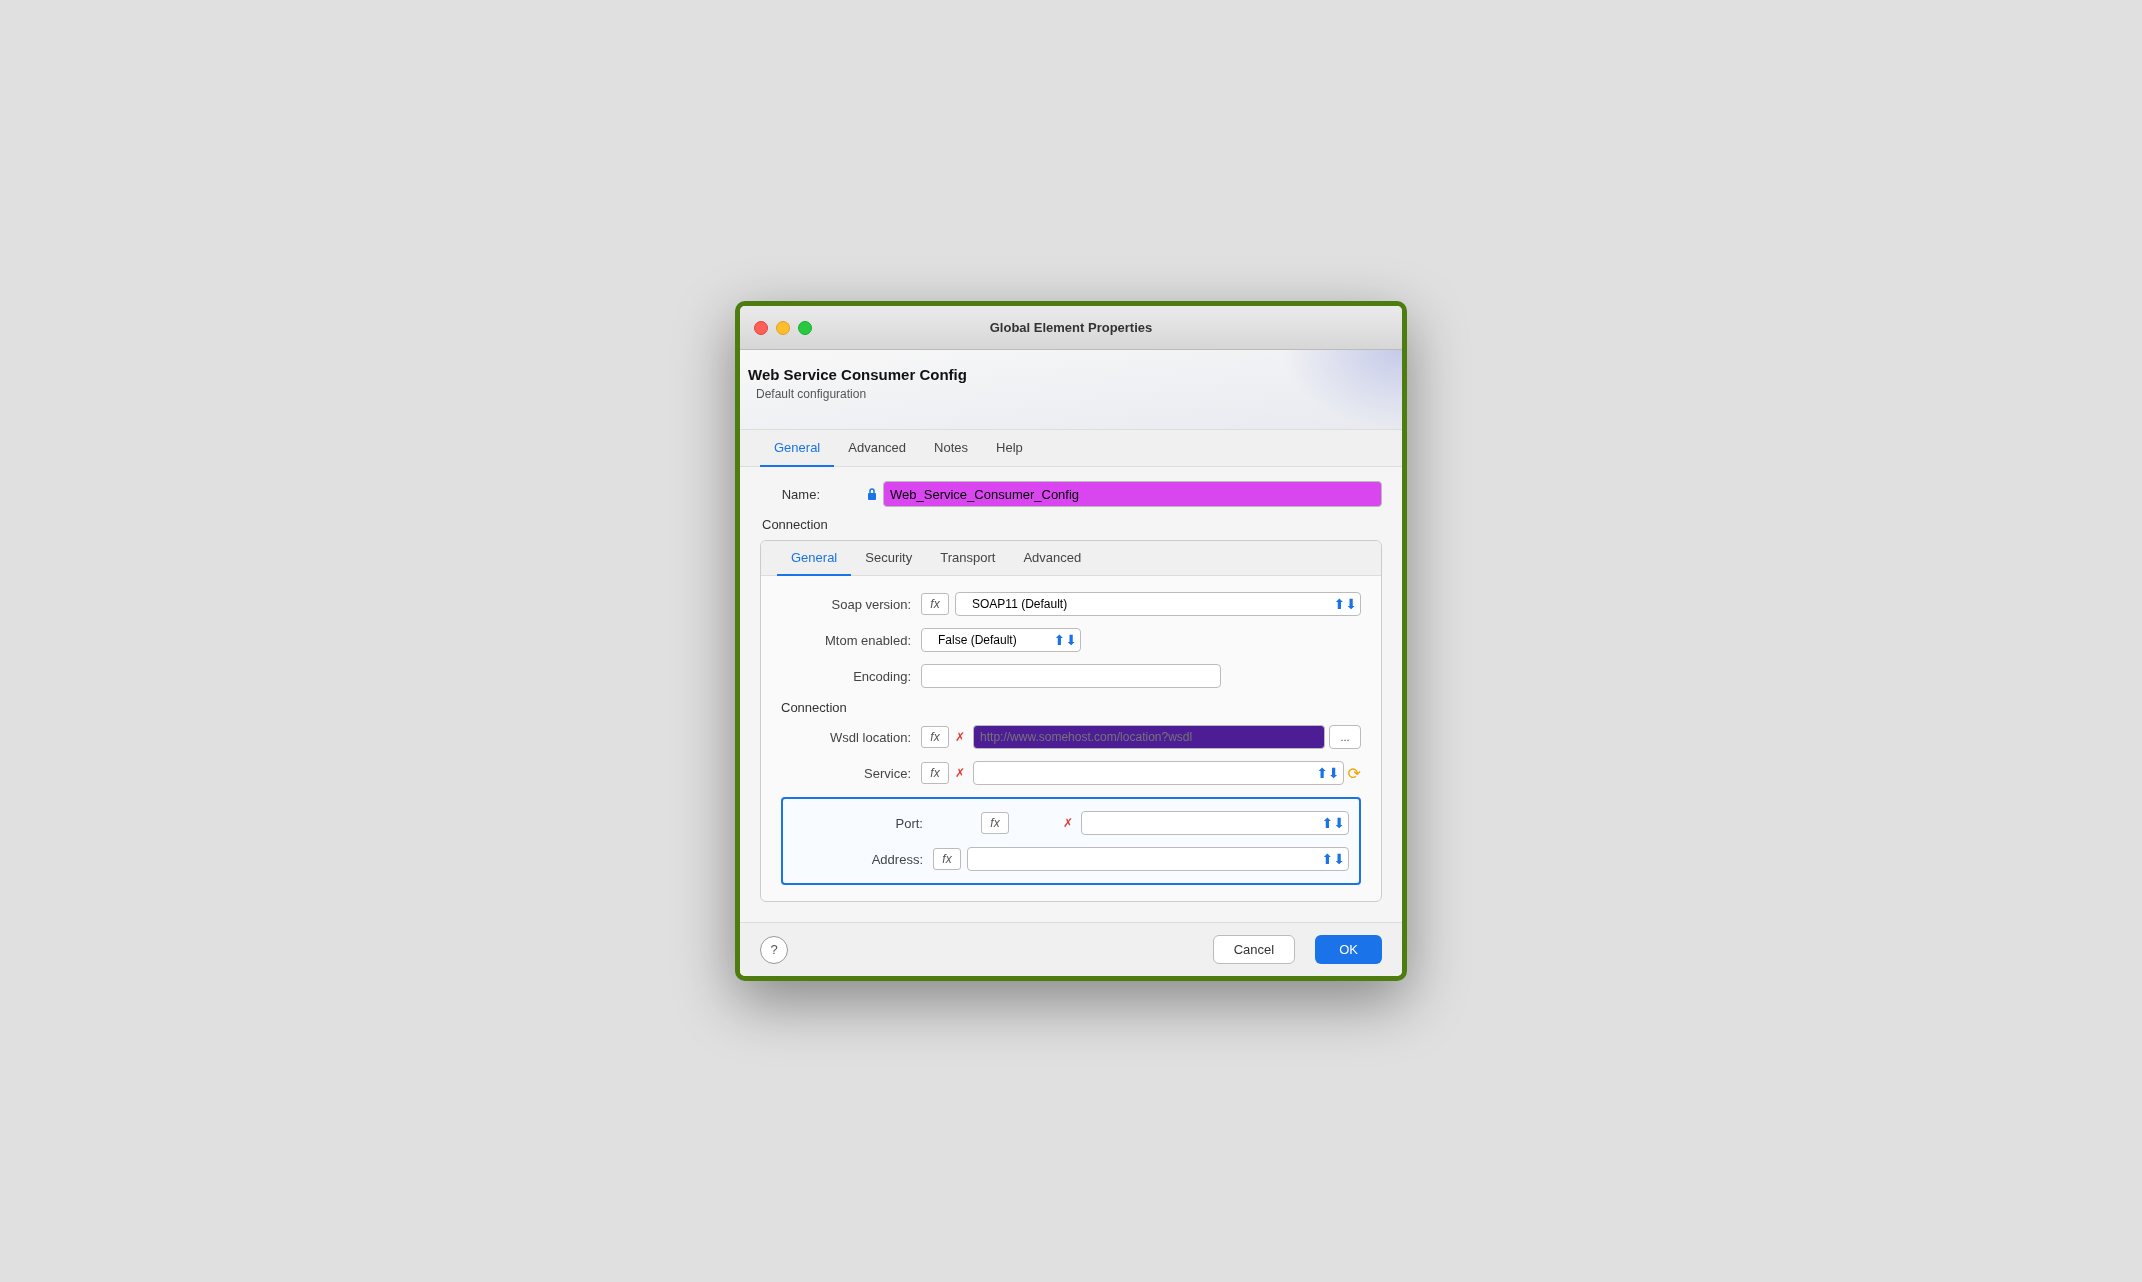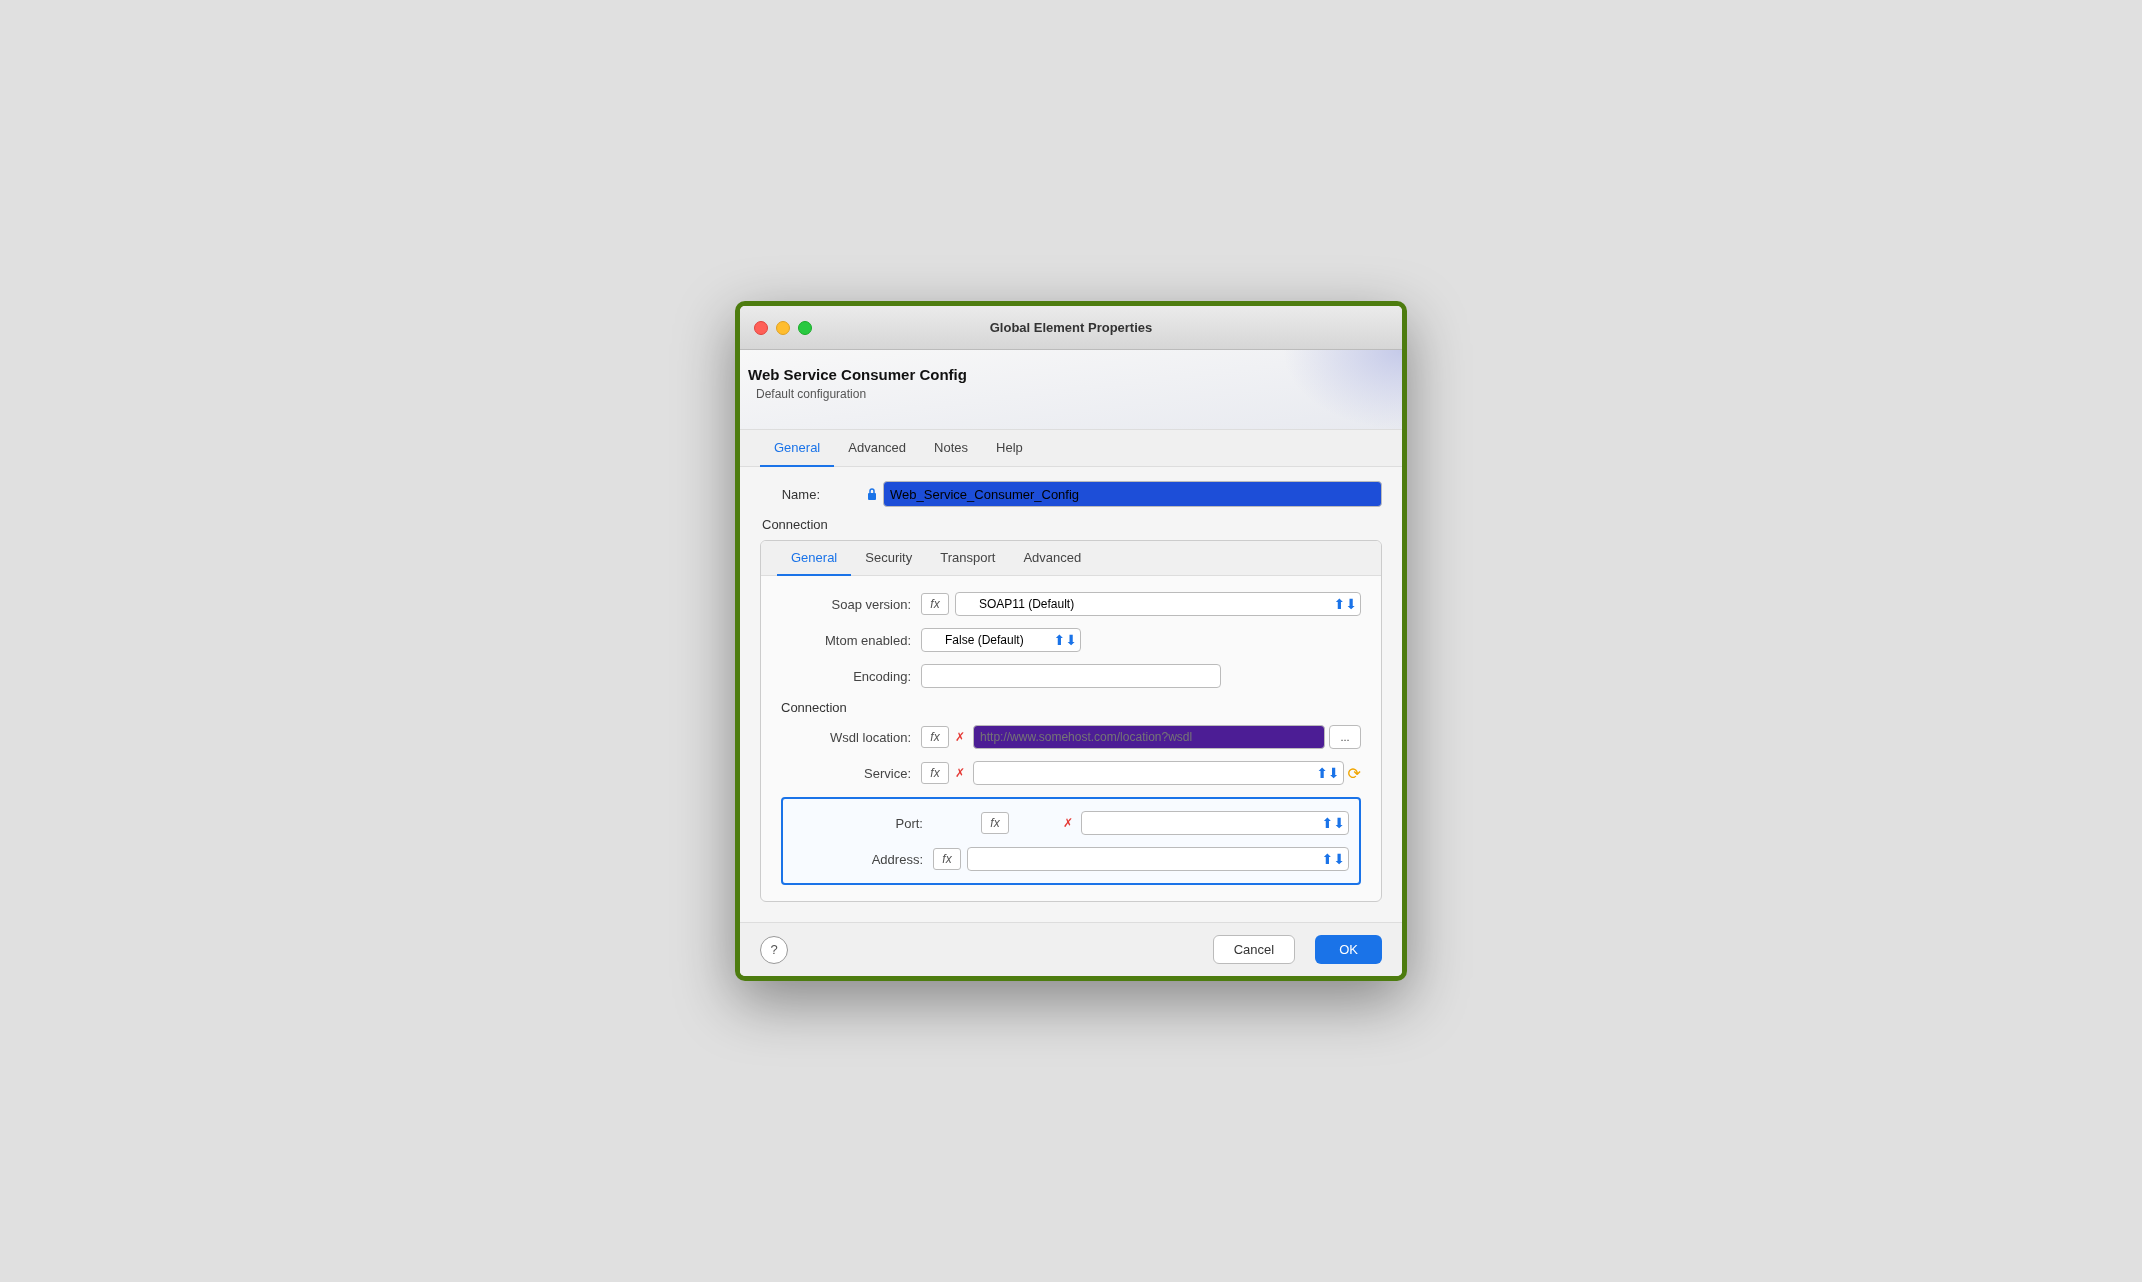--- a/index.html
+++ b/index.html
@@ -113,21 +113,21 @@
       text-align: right;
       margin-right: 8px;
     }
     .name-input {
       flex: 1;
       height: 26px;
       border: 1px solid #bbb;
       border-radius: 4px;
       padding: 0 6px;
       font-size: 13px;
-      background: #1d4ed8;
+      background: #d946ef;
       outline: none;
     }
     .lock-icon {
       width: 14px;
       height: 14px;
       margin-right: 4px;
       color: #888;
     }
     .section-label {
       font-size: 13px;
@@ -197,21 +197,21 @@
       position: relative;
       display: flex;
       align-items: center;
       flex: 1;
     }
     .select-with-arrow select {
       width: 100%;
       height: 24px;
       border: 1px solid #bbb;
       border-radius: 4px;
-      padding: 0 24px 0 23px;
+      padding: 0 24px 0 16px;
       font-size: 12px;
       background: white;
       appearance: none;
       -webkit-appearance: none;
       cursor: pointer;
     }
     .select-arrow {
       position: absolute;
       right: 4px;
       pointer-events: none;

